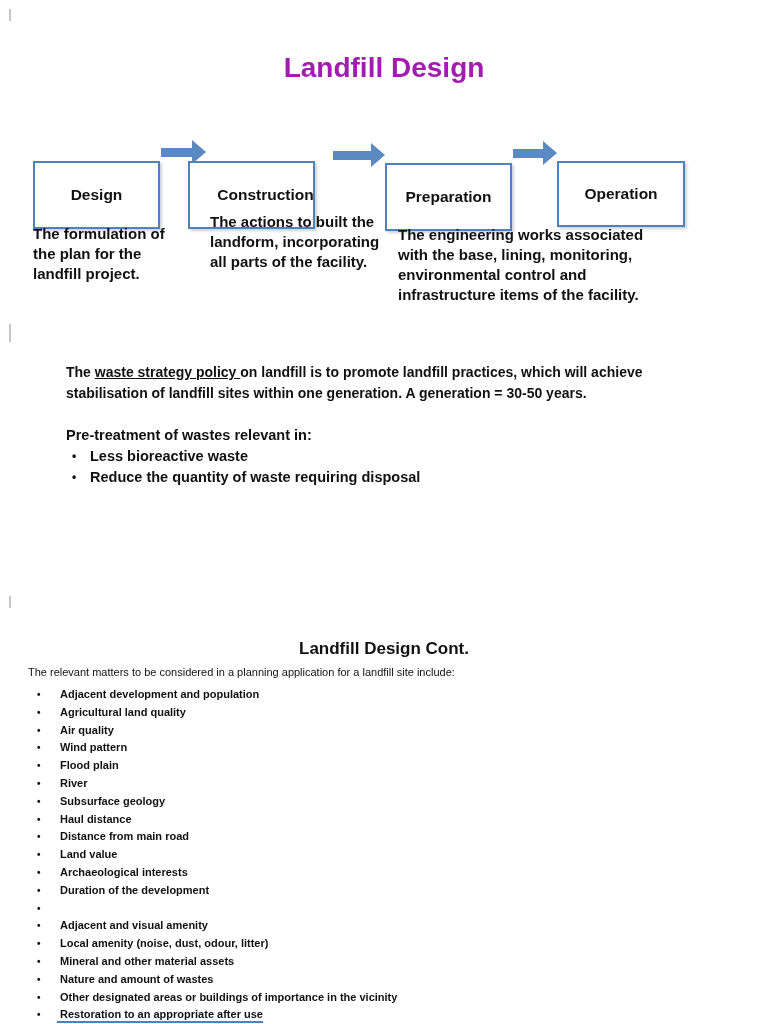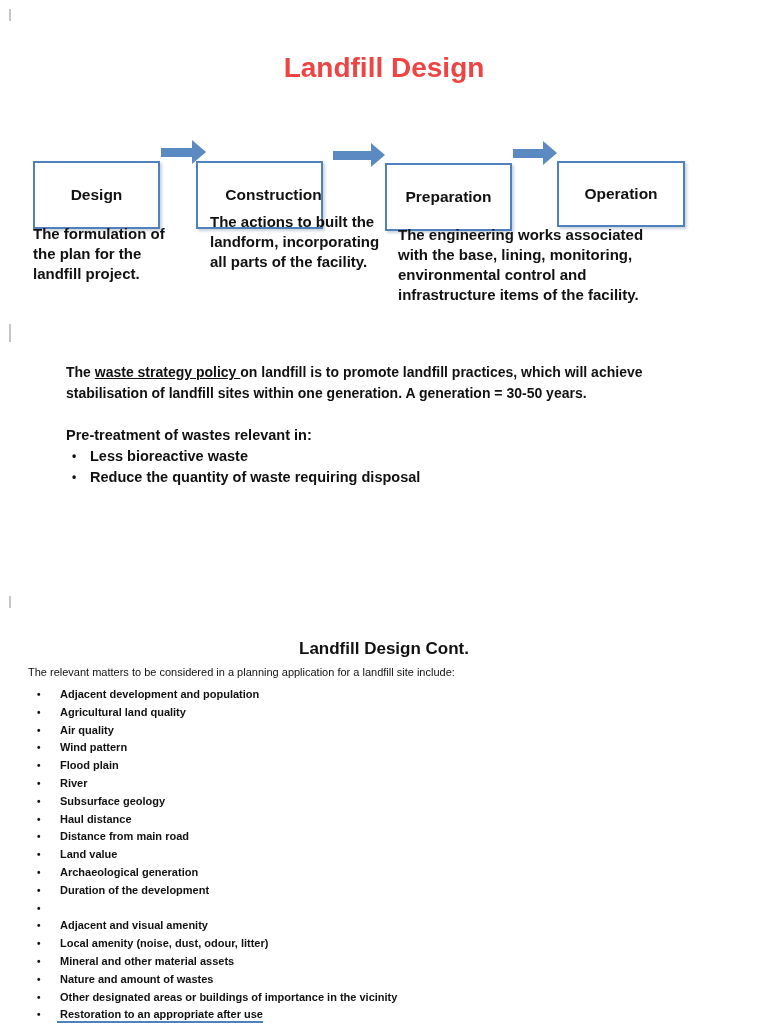--- a/index.html
+++ b/index.html
@@ -17,35 +17,35 @@
   
   .artifact { position: absolute; width: 2px; background: #a8a8a8; opacity: 0.65; }
   .a1 { left: 9px; top: 9px;   height: 12px; }
   .a2 { left: 9px; top: 324px; height: 18px; }
   .a3 { left: 9px; top: 596px; height: 12px; }
 
   .title {
     position: absolute; left: 0; right: 0; top: 52px;
     text-align: center;
     font-size: 28px; line-height: 32px; font-weight: bold;
-    color: #ef4444;
+    color: #a21caf;
   }
 
   
   .box {
     position: absolute;
     background: #ffffff;
     border: 2px solid #4f81bd;
     display: flex; align-items: center; justify-content: center;
     font-weight: bold; font-size: 15.5px;
     box-shadow: 1.5px 1.5px 2.5px rgba(110,130,155,0.35);
     margin-top: 41px;
   }
   .b1 { left: 33px;  top: 120px; width: 127px; height: 68px; }
-  .b2 { left: 196px; top: 120px; width: 127px; height: 68px; padding-left: 28px; }
+  .b2 { left: 188px; top: 120px; width: 127px; height: 68px; padding-left: 28px; }
   .b3 { left: 385px; top: 122px; width: 127px; height: 68px; }
   .b4 { left: 557px; top: 120px; width: 128px; height: 66px; }
 
   
   .arrow { position: absolute; display: flex; align-items: center; height: 24px; }
   .arrow .shaft { flex: 1; height: 9px; background: #5b8ac2; }
   .arrow .head {
     width: 0; height: 0;
     border-top: 12px solid transparent;
     border-bottom: 12px solid transparent;
@@ -188,21 +188,21 @@
     <div class="li">
         <span class="lb">•</span>
         <span>Distance from main road</span>
       </div>
     <div class="li">
         <span class="lb">•</span>
         <span>Land value</span>
       </div>
     <div class="li">
         <span class="lb">•</span>
-        <span>Archaeological generation</span>
+        <span>Archaeological interests</span>
       </div>
     <div class="li">
         <span class="lb">•</span>
         <span>Duration of the development</span>
       </div>
     <div class="li">
         <span class="lb">•</span>
       </div>
     <div class="li">
         <span class="lb">•</span>

